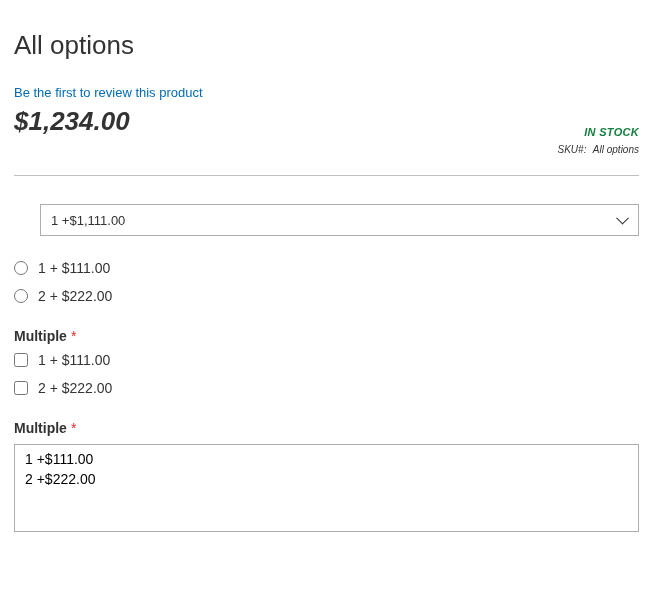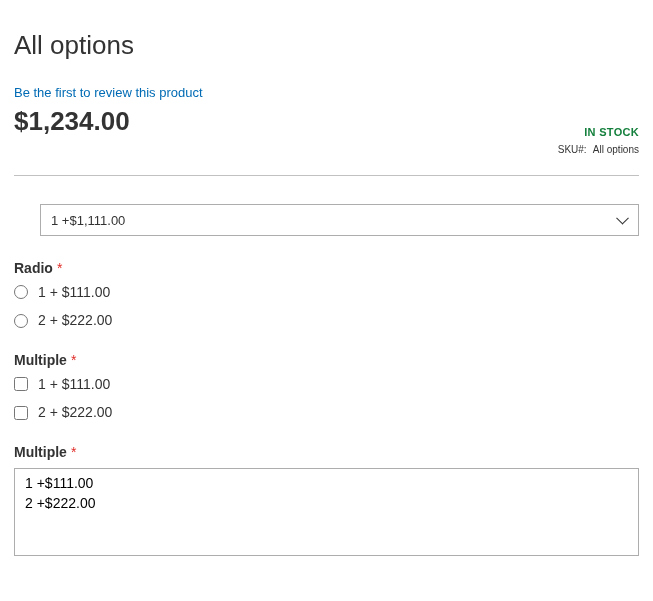--- a/index.html
+++ b/index.html
@@ -24,20 +24,21 @@
       color: #006bb4;
       font-size: 13px;
       text-decoration: none;
       display: block;
       margin-bottom: 6px;
     }
     .price-stock-row {
       display: flex;
       justify-content: space-between;
       align-items: flex-start;
+      font-style: italic;
     }
     .price {
       font-size: 26px;
       font-weight: 600;
       color: #333;
     }
     .stock-info {
       text-align: right;
     }
     .stock-status {
@@ -107,21 +108,20 @@
       pointer-events: none;
     }
     .radio-item, .checkbox-item {
       display: flex;
       align-items: center;
       margin-bottom: 12px;
       font-size: 14px;
     }
     .radio-item:last-child, .checkbox-item:last-child {
       margin-bottom: 0;
-      align-items: flex-end;
     }
     input[type="radio"], input[type="checkbox"] {
       margin-right: 10px;
       width: 14px;
       height: 14px;
     }
     .option-label {
       font-size: 14px;
       color: #333;
     }
@@ -161,23 +161,20 @@
 
 <div class="field">
   <div class="select-wrapper">
     <select class="dropdown">
       <option>1 +$1,111.00</option>
     </select>
   </div>
 </div>
 
 <div class="field">
-  <label class="field-label">
-    <span>Radio</span><span class="required">*</span>
-  </label>
   <div class="radio-item">
     <input type="radio" name="radio-opt" style="">
     <span class="option-label">1 + $111.00</span>
   </div>
   <div class="radio-item">
     <input type="radio" name="radio-opt" style="">
     <span class="option-label">2 + $222.00</span>
   </div>
 </div>
 

